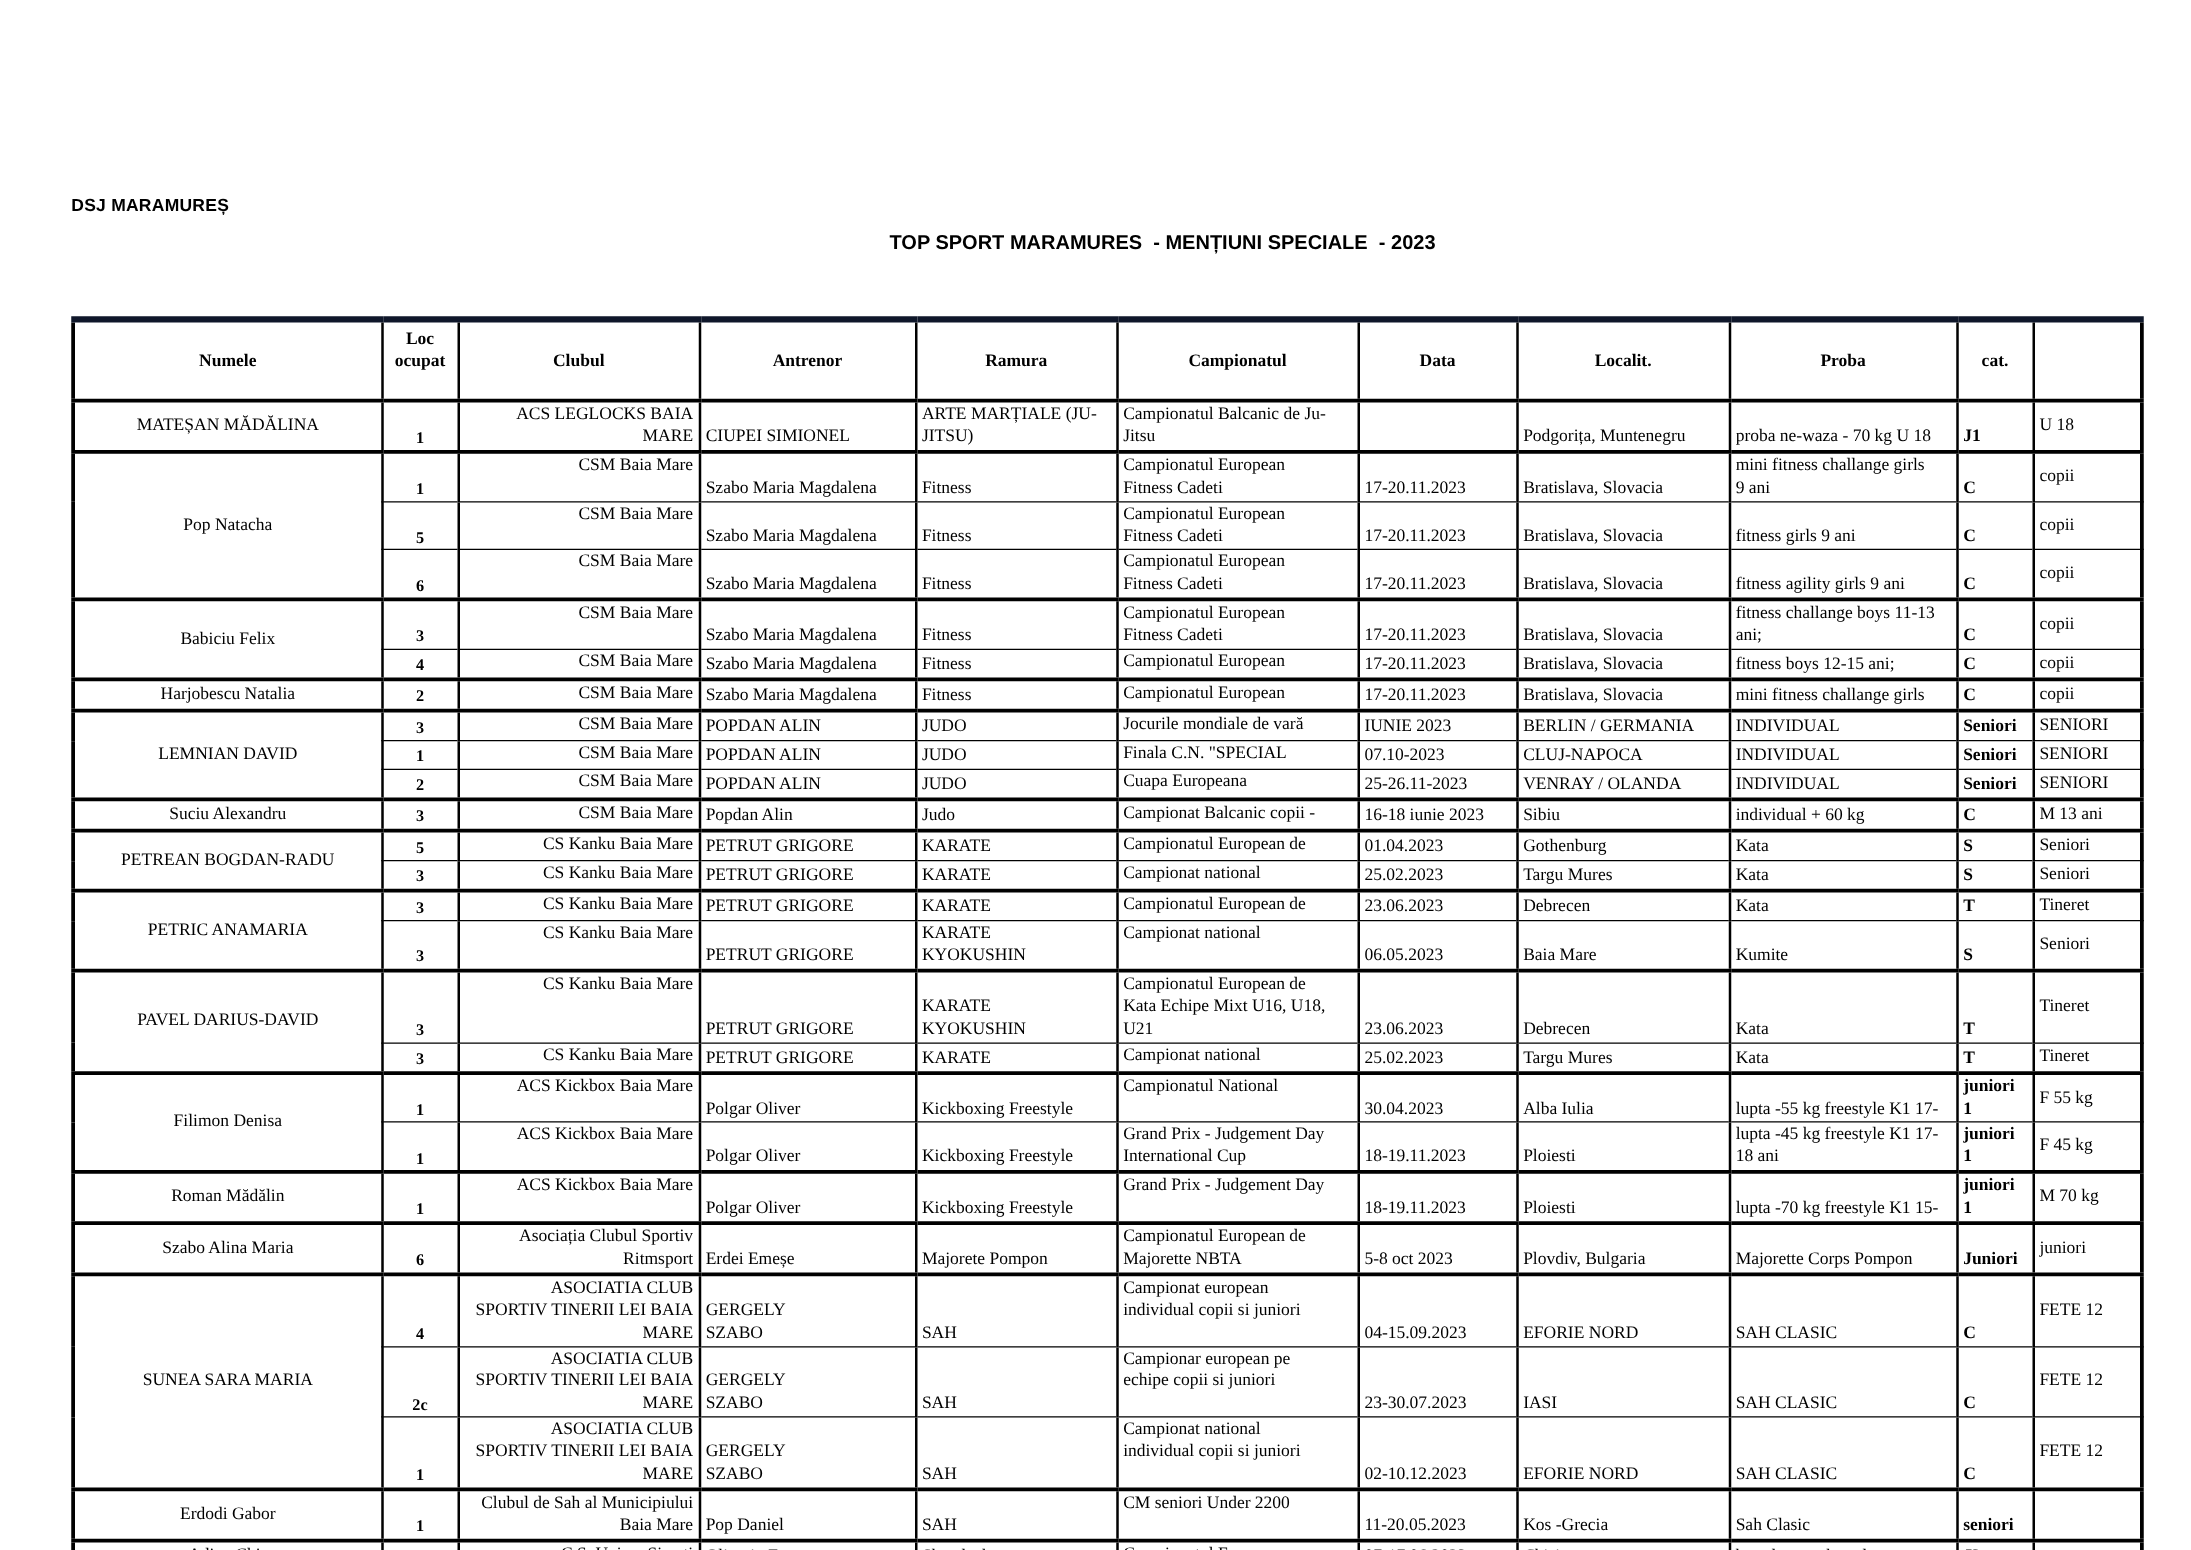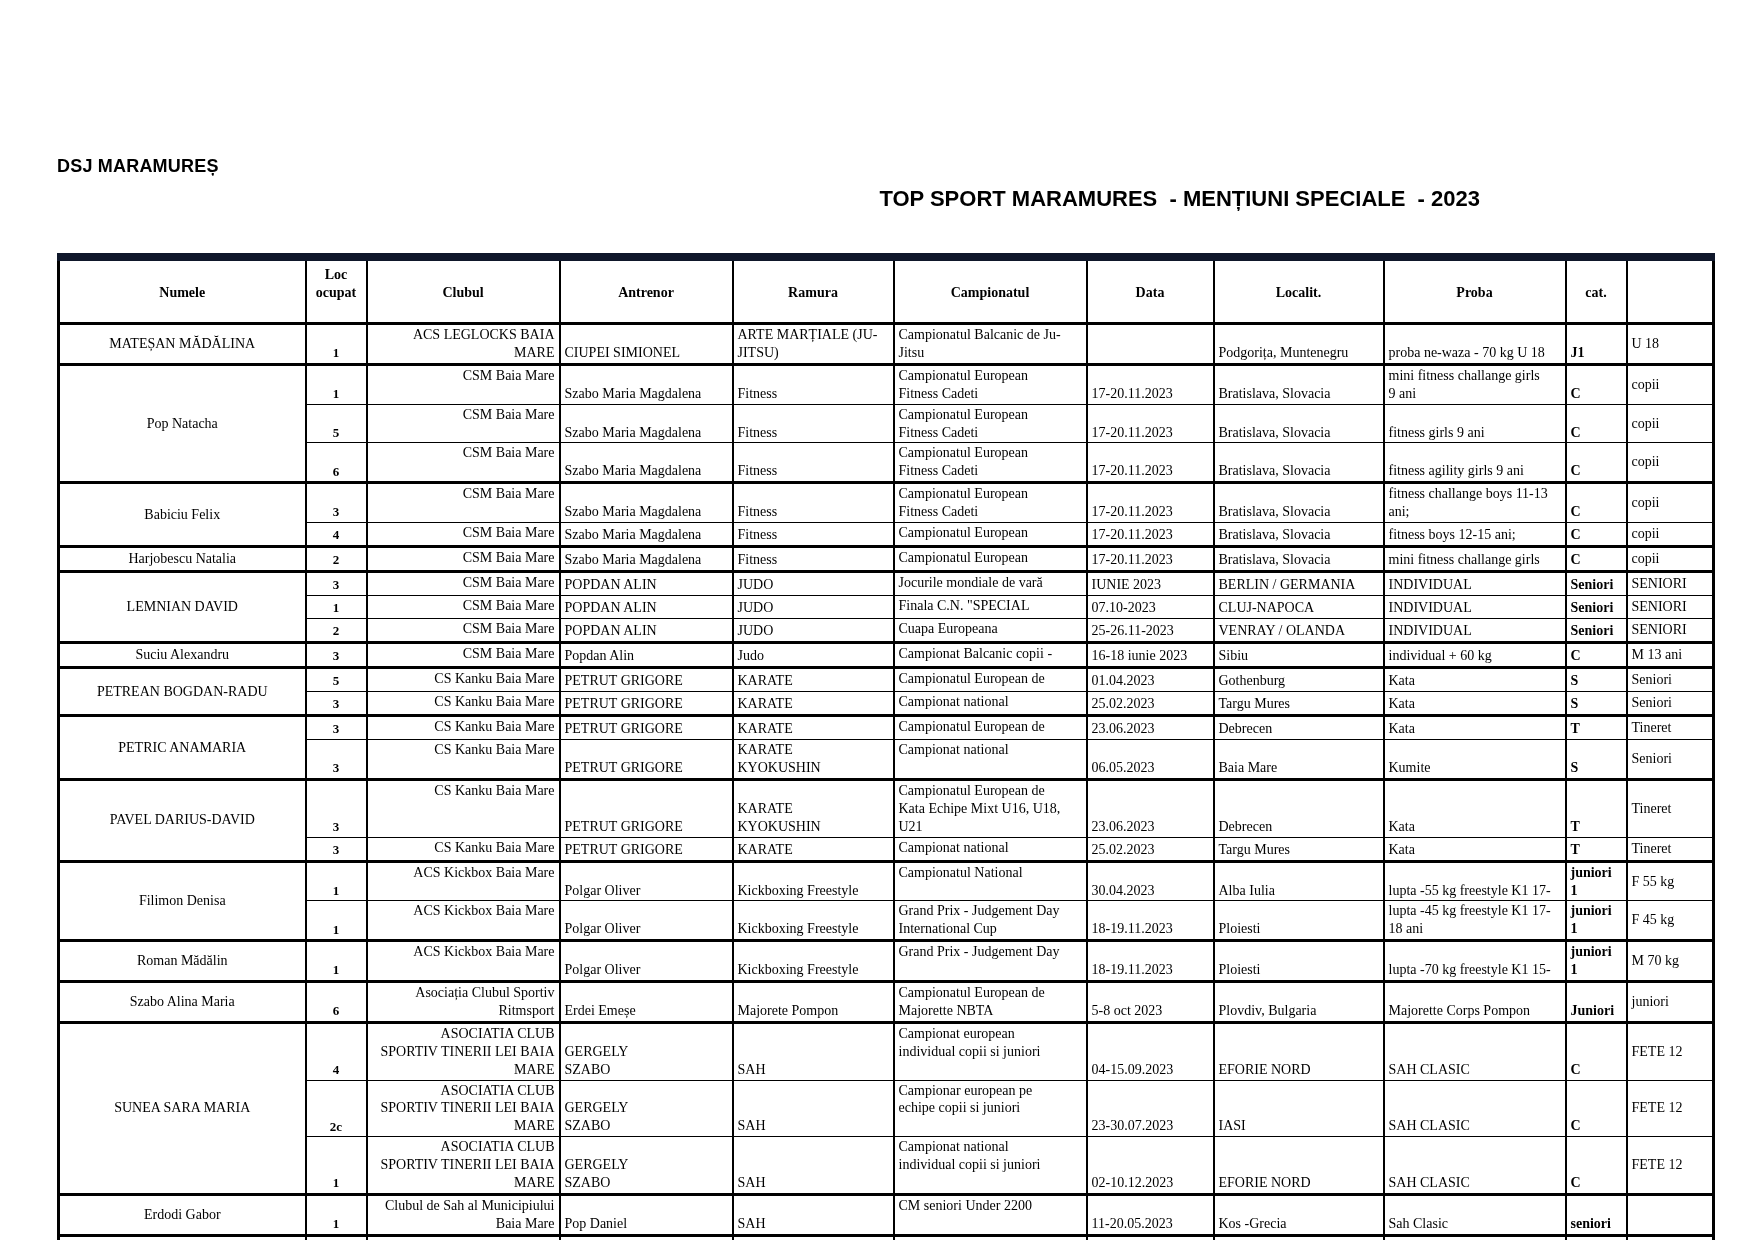--- a/index.html
+++ b/index.html
@@ -6,28 +6,28 @@
   body {
     width:1753px; height:1240px;
     background:#ffffff;
     position:relative;
     font-family:"Liberation Serif", serif;
     color:#000;
   }
   .doc-org {
     position:absolute; left:57px; top:156px;
     font-family:"Liberation Sans", sans-serif;
-    font-weight:bold; font-size:18px;
+    font-weight:bold; font-size:14px;
     letter-spacing:0.2px;
   }
   .doc-title {
     position:absolute; left:380px; top:186px; width:1100px;
-    text-align:right;
+    text-align:center;
     font-family:"Liberation Sans", sans-serif;
-    font-weight:bold; font-size:22px;
+    font-weight:bold; font-size:16px;
     white-space:pre;
   }
   table.results {
     position:absolute; left:57px; top:253px;
     width:1655px;
     border-collapse:collapse;
     table-layout:fixed;
     border:3px solid #000;
     font-family:"Liberation Serif", serif;
     font-size:14px;
@@ -36,21 +36,21 @@
   table.results th, table.results td {
     border:1px solid #000;
     border-left-width:2px;
     border-right-width:2px;
     padding:1px 4px;
     overflow:hidden;
     white-space:pre-line;
     word-wrap:break-word;
   }
   table.results th {
-    border-top:8px solid #0f172a;
+    border-top:5px solid #0f172a;
     border-bottom:3px solid #000;
     font-weight:bold;
     text-align:center;
     vertical-align:bottom;
     height:40px;
     padding-bottom:20px;
   }
   tr.group-start td { border-top:3px solid #000; }
   td.c-name   { text-align:center; vertical-align:middle; }
   td.c-loc    { text-align:center; vertical-align:bottom; font-weight:bold; font-size:13px; }

